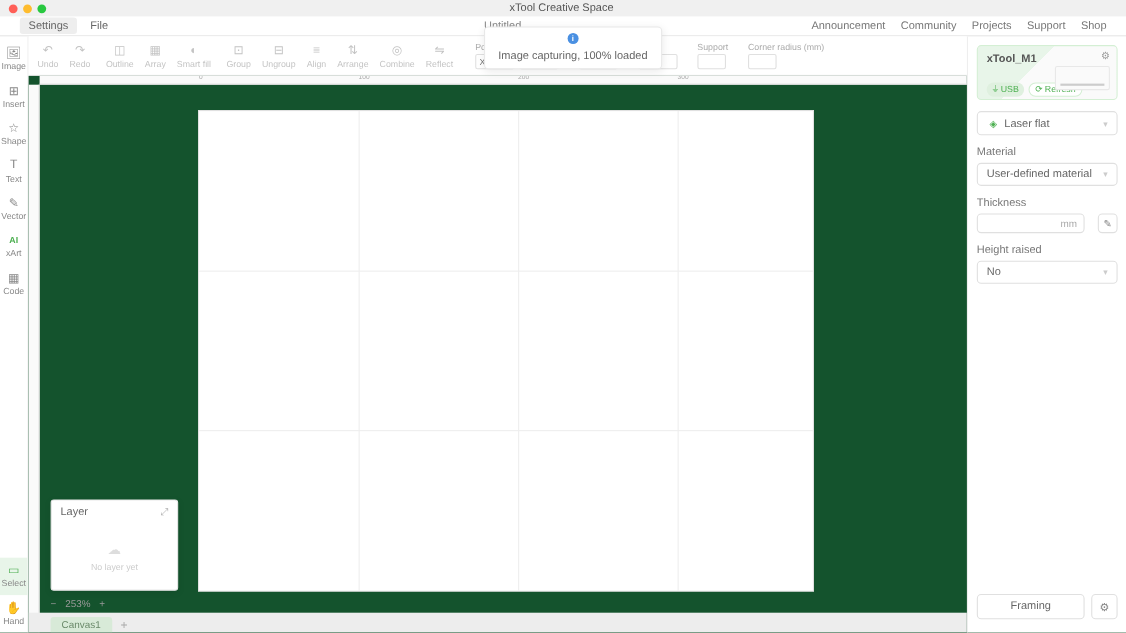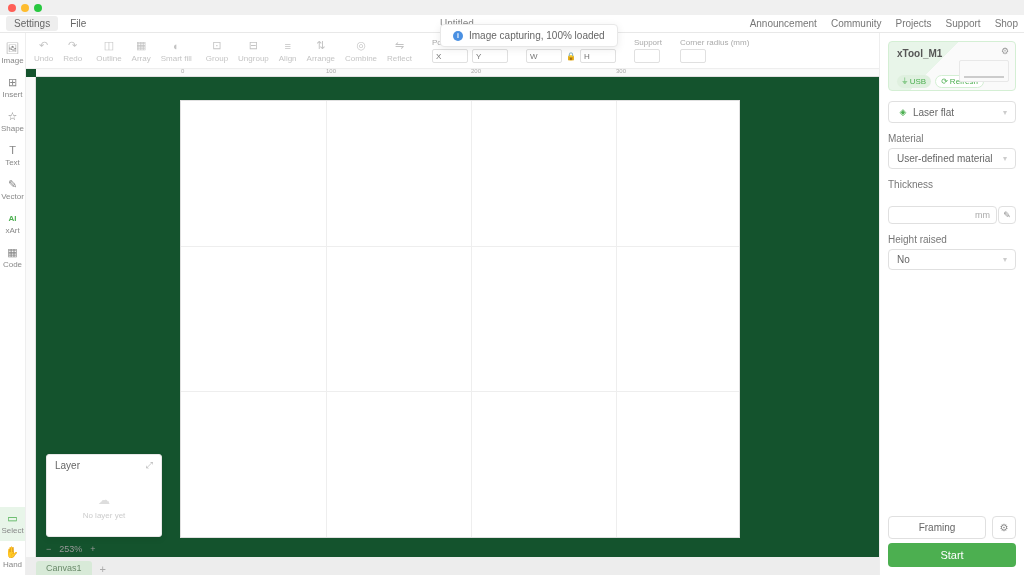--- a/index.html
+++ b/index.html
@@ -5,29 +5,29 @@
 * { margin: 0; padding: 0; box-sizing: border-box; font-family: -apple-system, BlinkMacSystemFont, "Segoe UI", sans-serif; }
 body { width: 1024px; height: 575px; background: #f5f5f5; overflow: hidden; font-size: 11px; color: #666; }
 
 .mac-titlebar { height: 15px; background: #f0f0f0; display: flex; align-items: center; padding-left: 8px; gap: 5px; }
 .mac-dot { width: 8px; height: 8px; border-radius: 50%; }
 .dot-red { background: #ff5f57; }
 .dot-yellow { background: #febc2e; }
 .dot-green { background: #28c840; }
 .mac-title { flex: 1; text-align: center; font-size: 10px; color: #555; font-weight: 500; margin-right: 50px; }
 
-.menubar { height: 18px; background: #fff; border-bottom: 1px solid #e8e8e8; display: flex; align-items: center; padding: 0 6px; position: relative; }
+.menubar { height: 18px; background: #fff; border-bottom: 1px solid #e8e8e8; display: flex; align-items: center; padding: 0 18px; position: relative; }
 .menu-left { display: flex; gap: 4px; }
 .menu-item { padding: 2px 8px; font-size: 10px; color: #666; cursor: pointer; border-radius: 3px; }
 .menu-item:first-child { background: #eee; }
 .menu-center-title { position: absolute; left: 50%; transform: translateX(-50%); font-size: 10px; color: #888; left: 440px; transform: none; }
 .menu-right { margin-left: auto; display: flex; gap: 14px; align-items: flex-end; }
 .menu-right-item { font-size: 10px; color: #777; cursor: pointer; }
 
-.toast { position: absolute; left: 440px; top: 24px; background: #fff; border: 1px solid #e8e8e8; border-radius: 4px; padding: 5px 12px; display: flex; align-items: center; gap: 6px; font-size: 10px; color: #666; z-index: 100; box-shadow: 0 2px 8px rgba(0,0,0,0.08); }
+.toast { position: absolute; left: 440px; top: 24px; background: #fff; border: 1px solid #e8e8e8; border-radius: 4px; padding: 5px 12px; display: flex; align-items: center; gap: 6px; font-size: 10px; color: #666; z-index: 100; box-shadow: 0 2px 8px rgba(0,0,0,0.08); flex-direction: column; }
 .toast-icon { width: 10px; height: 10px; border-radius: 50%; background: #4a90e2; color: #fff; display: flex; align-items: center; justify-content: center; font-size: 7px; font-weight: bold; }
 
 .main-area { display: flex; height: calc(100% - 33px); }
 
 .left-tools { width: 26px; background: #fff; border-right: 1px solid #eee; display: flex; flex-direction: column; padding-top: 4px; }
 .tool-item { display: flex; flex-direction: column; align-items: center; padding: 4px 0 6px; cursor: pointer; }
 .tool-item.active { background: #e8f5e9; }
 .tool-icon { width: 14px; height: 14px; display: flex; align-items: center; justify-content: center; font-size: 11px; color: #888; }
 .tool-item.active .tool-icon { color: #4caf50; }
 .tool-label { font-size: 8px; color: #888; margin-top: 1px; }
@@ -59,58 +59,59 @@
 .layer-panel { position: absolute; left: 20px; bottom: 38px; width: 116px; background: #fff; border: 1px solid #e8e8e8; border-radius: 3px; box-shadow: 0 2px 6px rgba(0,0,0,0.08); }
 .layer-head { display: flex; justify-content: space-between; align-items: center; padding: 5px 8px; font-size: 10px; color: #666; }
 .layer-expand { font-size: 9px; color: #aaa; cursor: pointer; }
 .layer-body { height: 60px; display: flex; flex-direction: column; align-items: center; justify-content: center; gap: 4px; }
 .layer-empty-icon { font-size: 12px; color: #ddd; }
 .layer-empty-text { font-size: 8px; color: #ccc; }
 
 .bottom-bar { height: 12px; position: absolute; bottom: 20px; left: 18px; display: flex; align-items: center; gap: 6px; font-size: 9px; color: #999; }
 .zoom-btn { cursor: pointer; padding: 0 2px; }
 
-.tabs-bar { position: absolute; bottom: 0; left: 0; right: 0; height: 18px; background: #ededed; display: flex; align-items: flex-end; padding-left: 10px; gap: 2px; }
+.tabs-bar { position: absolute; bottom: 0; left: 0; right: 0; height: 18px; background: #ededed; display: flex; align-items: flex-end; padding-left: 20px; gap: 2px; }
 .tab { background: #d8ead8; padding: 2px 10px; font-size: 9px; color: #6a8a6a; border-radius: 3px 3px 0 0; cursor: pointer; }
 .tab-add { padding: 0 6px; font-size: 11px; color: #aaa; cursor: pointer; }
 
 .right-panel { width: 145px; background: #fff; border-left: 1px solid #eee; display: flex; flex-direction: column; padding: 8px 8px 8px; }
 .device-card { position: relative; border: 1px solid #d4efd4; border-radius: 4px; padding: 6px 8px; margin-bottom: 10px; height: 50px; background: linear-gradient(135deg, #e8f5e9 40%, #fafafa 40%); }
 .device-gear { position: absolute; top: 4px; right: 6px; font-size: 9px; color: #999; cursor: pointer; }
 .device-name { font-size: 10px; color: #555; font-weight: 700; margin-bottom: 16px; }
 .device-chips { display: flex; gap: 4px; }
 .chip { font-size: 8px; padding: 1px 5px; border-radius: 7px; display: flex; align-items: center; gap: 2px; }
 .chip-usb { background: #dff0df; color: #4caf50; }
 .chip-refresh { background: #fff; border: 1px solid #d4efd4; color: #4caf50; cursor: pointer; }
 .device-img { position: absolute; right: 6px; top: 18px; width: 50px; height: 22px; background: #fafafa; border: 1px solid #e8e8e8; border-radius: 2px; }
 .device-img::after { content: ''; position: absolute; bottom: 3px; left: 4px; right: 4px; height: 2px; background: #ccc; }
 
 .dropdown { border: 1px solid #e0e0e0; border-radius: 4px; padding: 4px 8px; font-size: 10px; color: #666; display: flex; align-items: center; justify-content: space-between; cursor: pointer; margin-bottom: 10px; background: #fff; }
 .dropdown-icon { font-size: 8px; color: #ccc; }
 .laser-icon { width: 12px; height: 12px; margin-right: 4px; display: inline-flex; align-items: center; justify-content: center; font-size: 9px; color: #4caf50; }
 
 .field-label { font-size: 10px; color: #777; margin-bottom: 4px; }
-.thickness-row { display: flex; gap: 1px; margin-bottom: 10px; margin-top: 12px; }
+.thickness-row { display: flex; gap: 12px; margin-bottom: 10px; }
 .thickness-input { flex: 1; border: 1px solid #e0e0e0; border-radius: 4px; padding: 3px 6px; font-size: 9px; text-align: right; color: #aaa; }
 .thickness-btn { width: 18px; border: 1px solid #e0e0e0; border-radius: 4px; display: flex; align-items: center; justify-content: center; font-size: 9px; color: #888; cursor: pointer; }
 
 .panel-spacer { flex: 1; }
 
 .bottom-buttons { display: flex; gap: 6px; margin-bottom: 4px; }
 .btn-framing { flex: 1; border: 1px solid #e0e0e0; border-radius: 4px; padding: 5px; font-size: 10px; color: #666; text-align: center; cursor: pointer; background: #fff; }
 .btn-gear { width: 24px; border: 1px solid #e0e0e0; border-radius: 4px; display: flex; align-items: center; justify-content: center; font-size: 10px; color: #888; cursor: pointer; }
 .btn-start { background: #4caf50; color: #fff; border-radius: 4px; padding: 6px; font-size: 11px; text-align: center; cursor: pointer; }
 </style>
 </head>
 <body>
 
 <div class="mac-titlebar">
   <div class="mac-dot dot-red"></div>
   <div class="mac-dot dot-yellow"></div>
   <div class="mac-dot dot-green"></div>
+  <div class="mac-title">xTool Creative Space</div>
 </div>
 
 <div class="menubar">
   <div class="menu-left">
     <div class="menu-item">Settings</div>
     <div class="menu-item">File</div>
   </div>
   <div class="menu-center-title">Untitled</div>
   <div class="menu-right">
     <div class="menu-right-item">Announcement</div>
@@ -338,15 +339,14 @@
     </div>
 
     <div class="panel-spacer"></div>
 
     <div class="bottom-buttons">
       <div class="btn-framing">Framing</div>
       <div class="btn-gear">
           <span>⚙</span>
         </div>
     </div>
-    <div class="btn-start">Start</div>
   </div>
 </div>
 
 </body></html>

